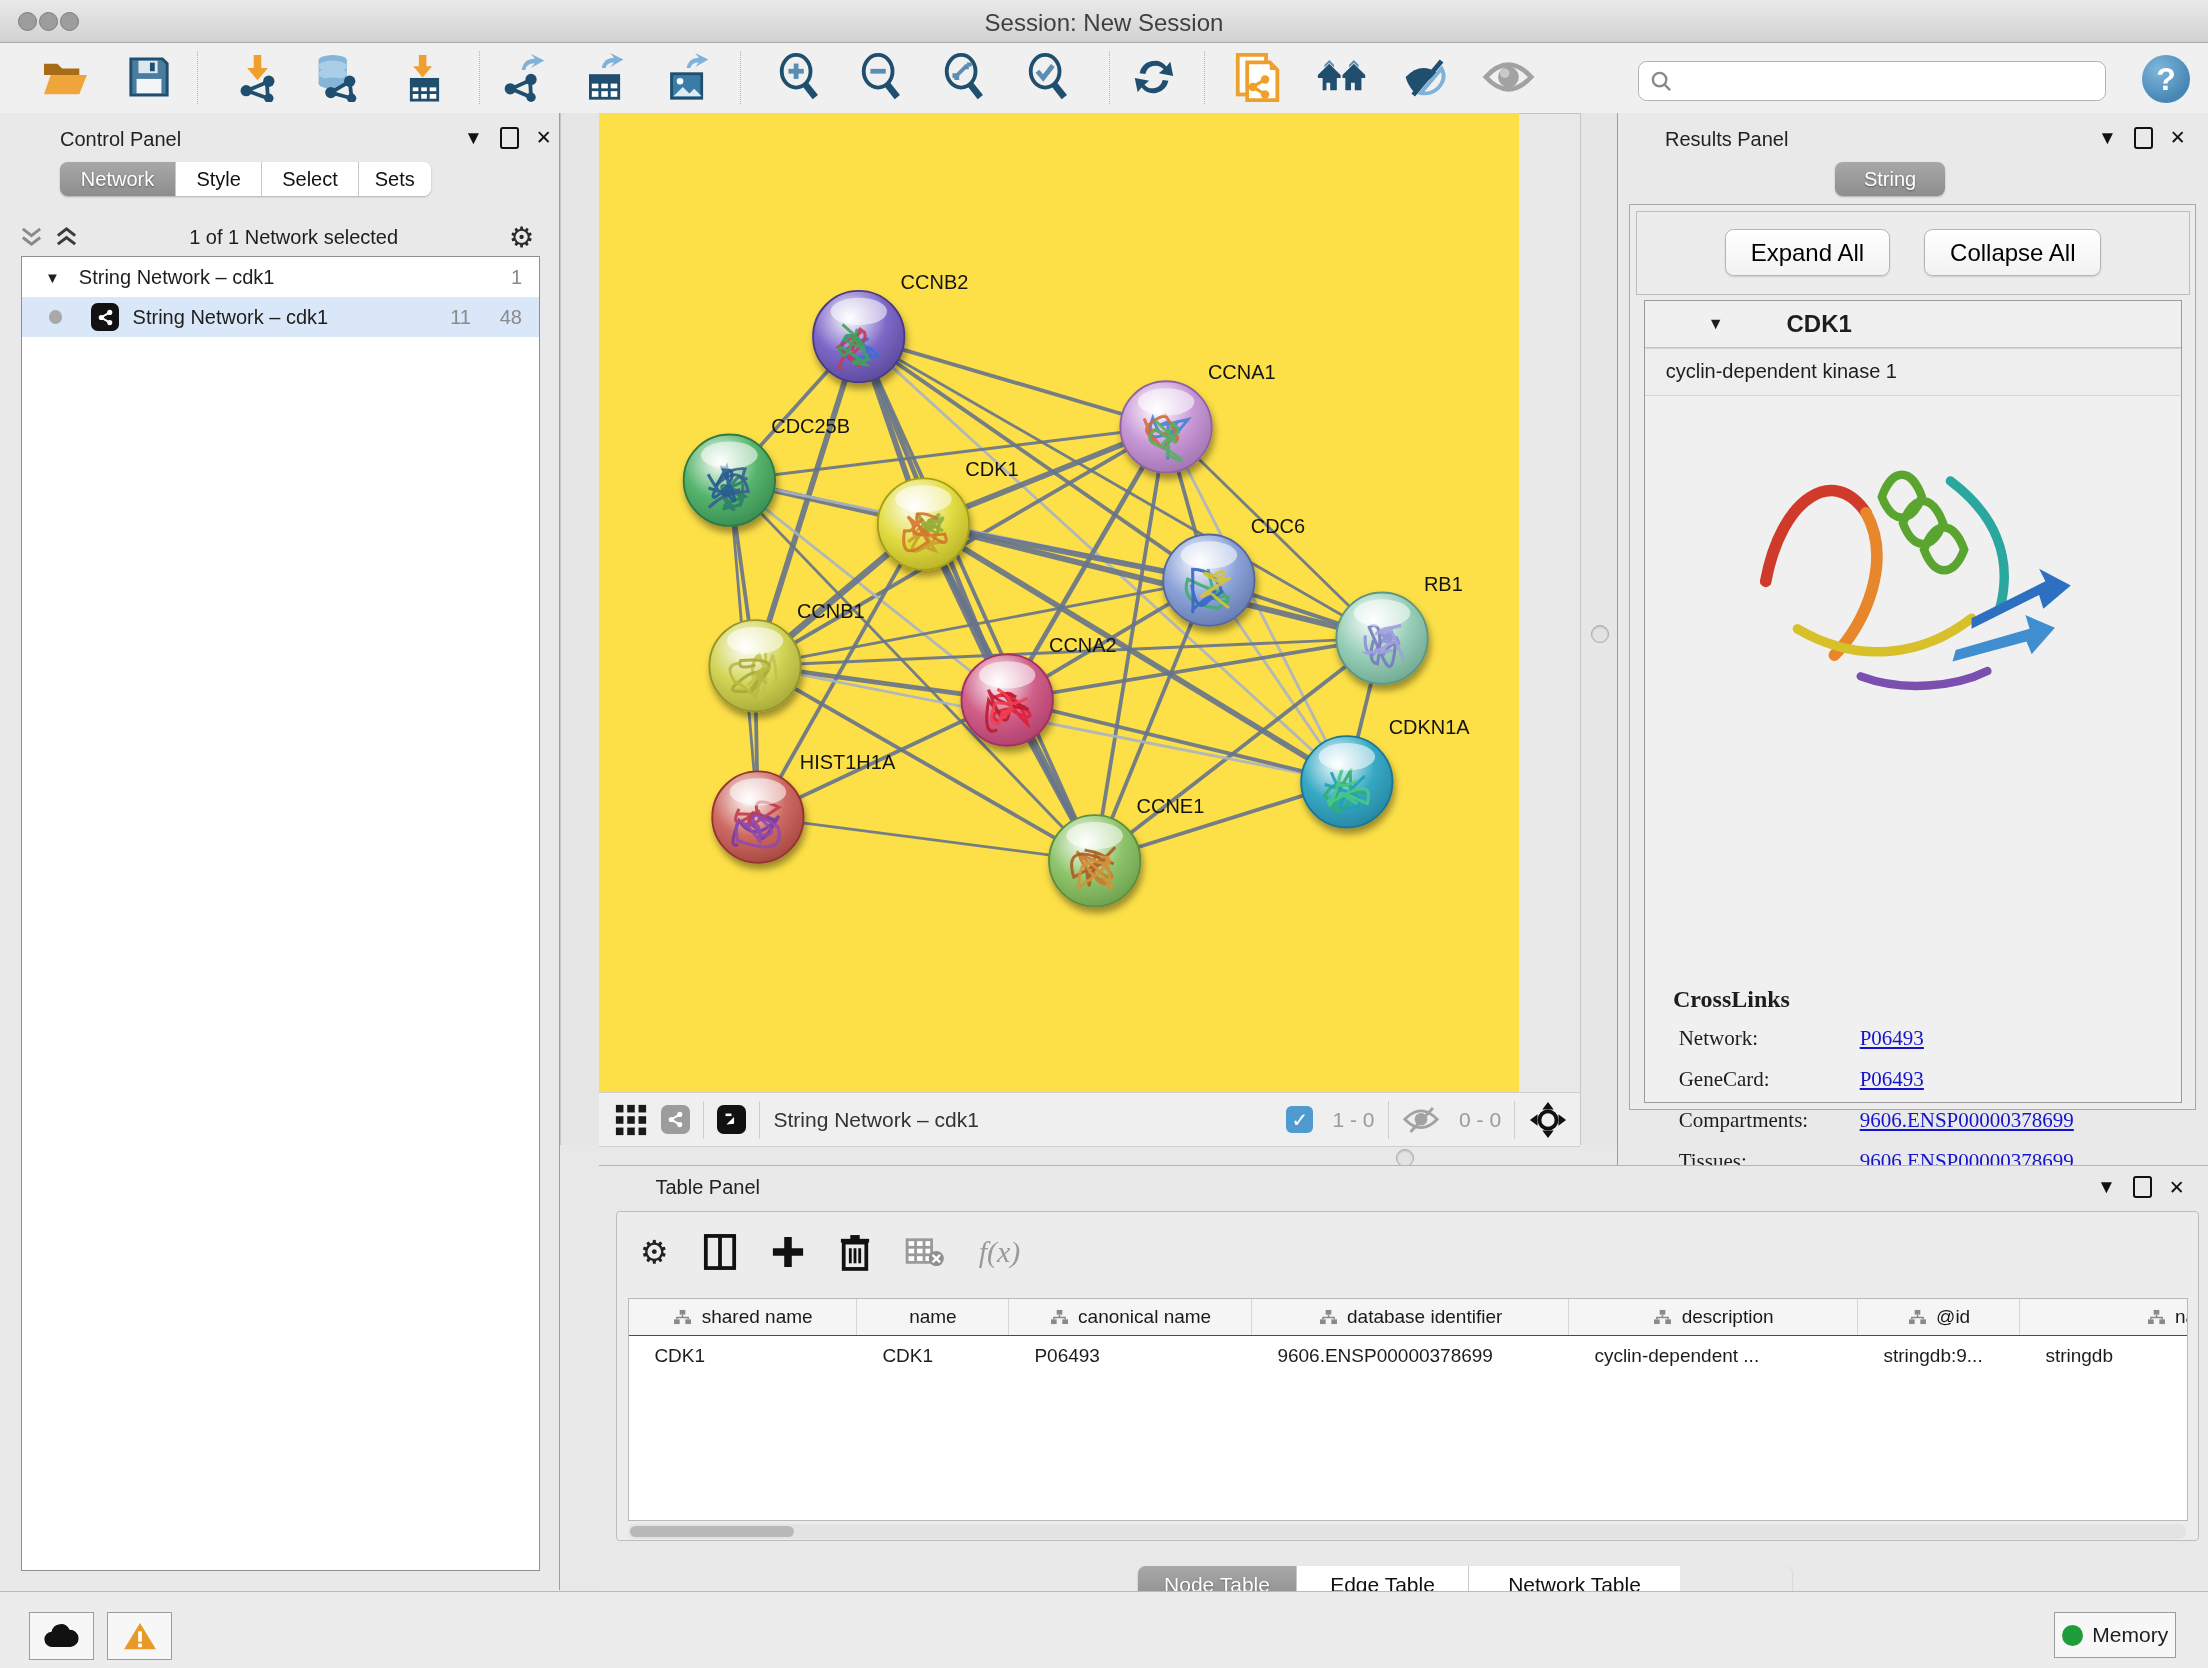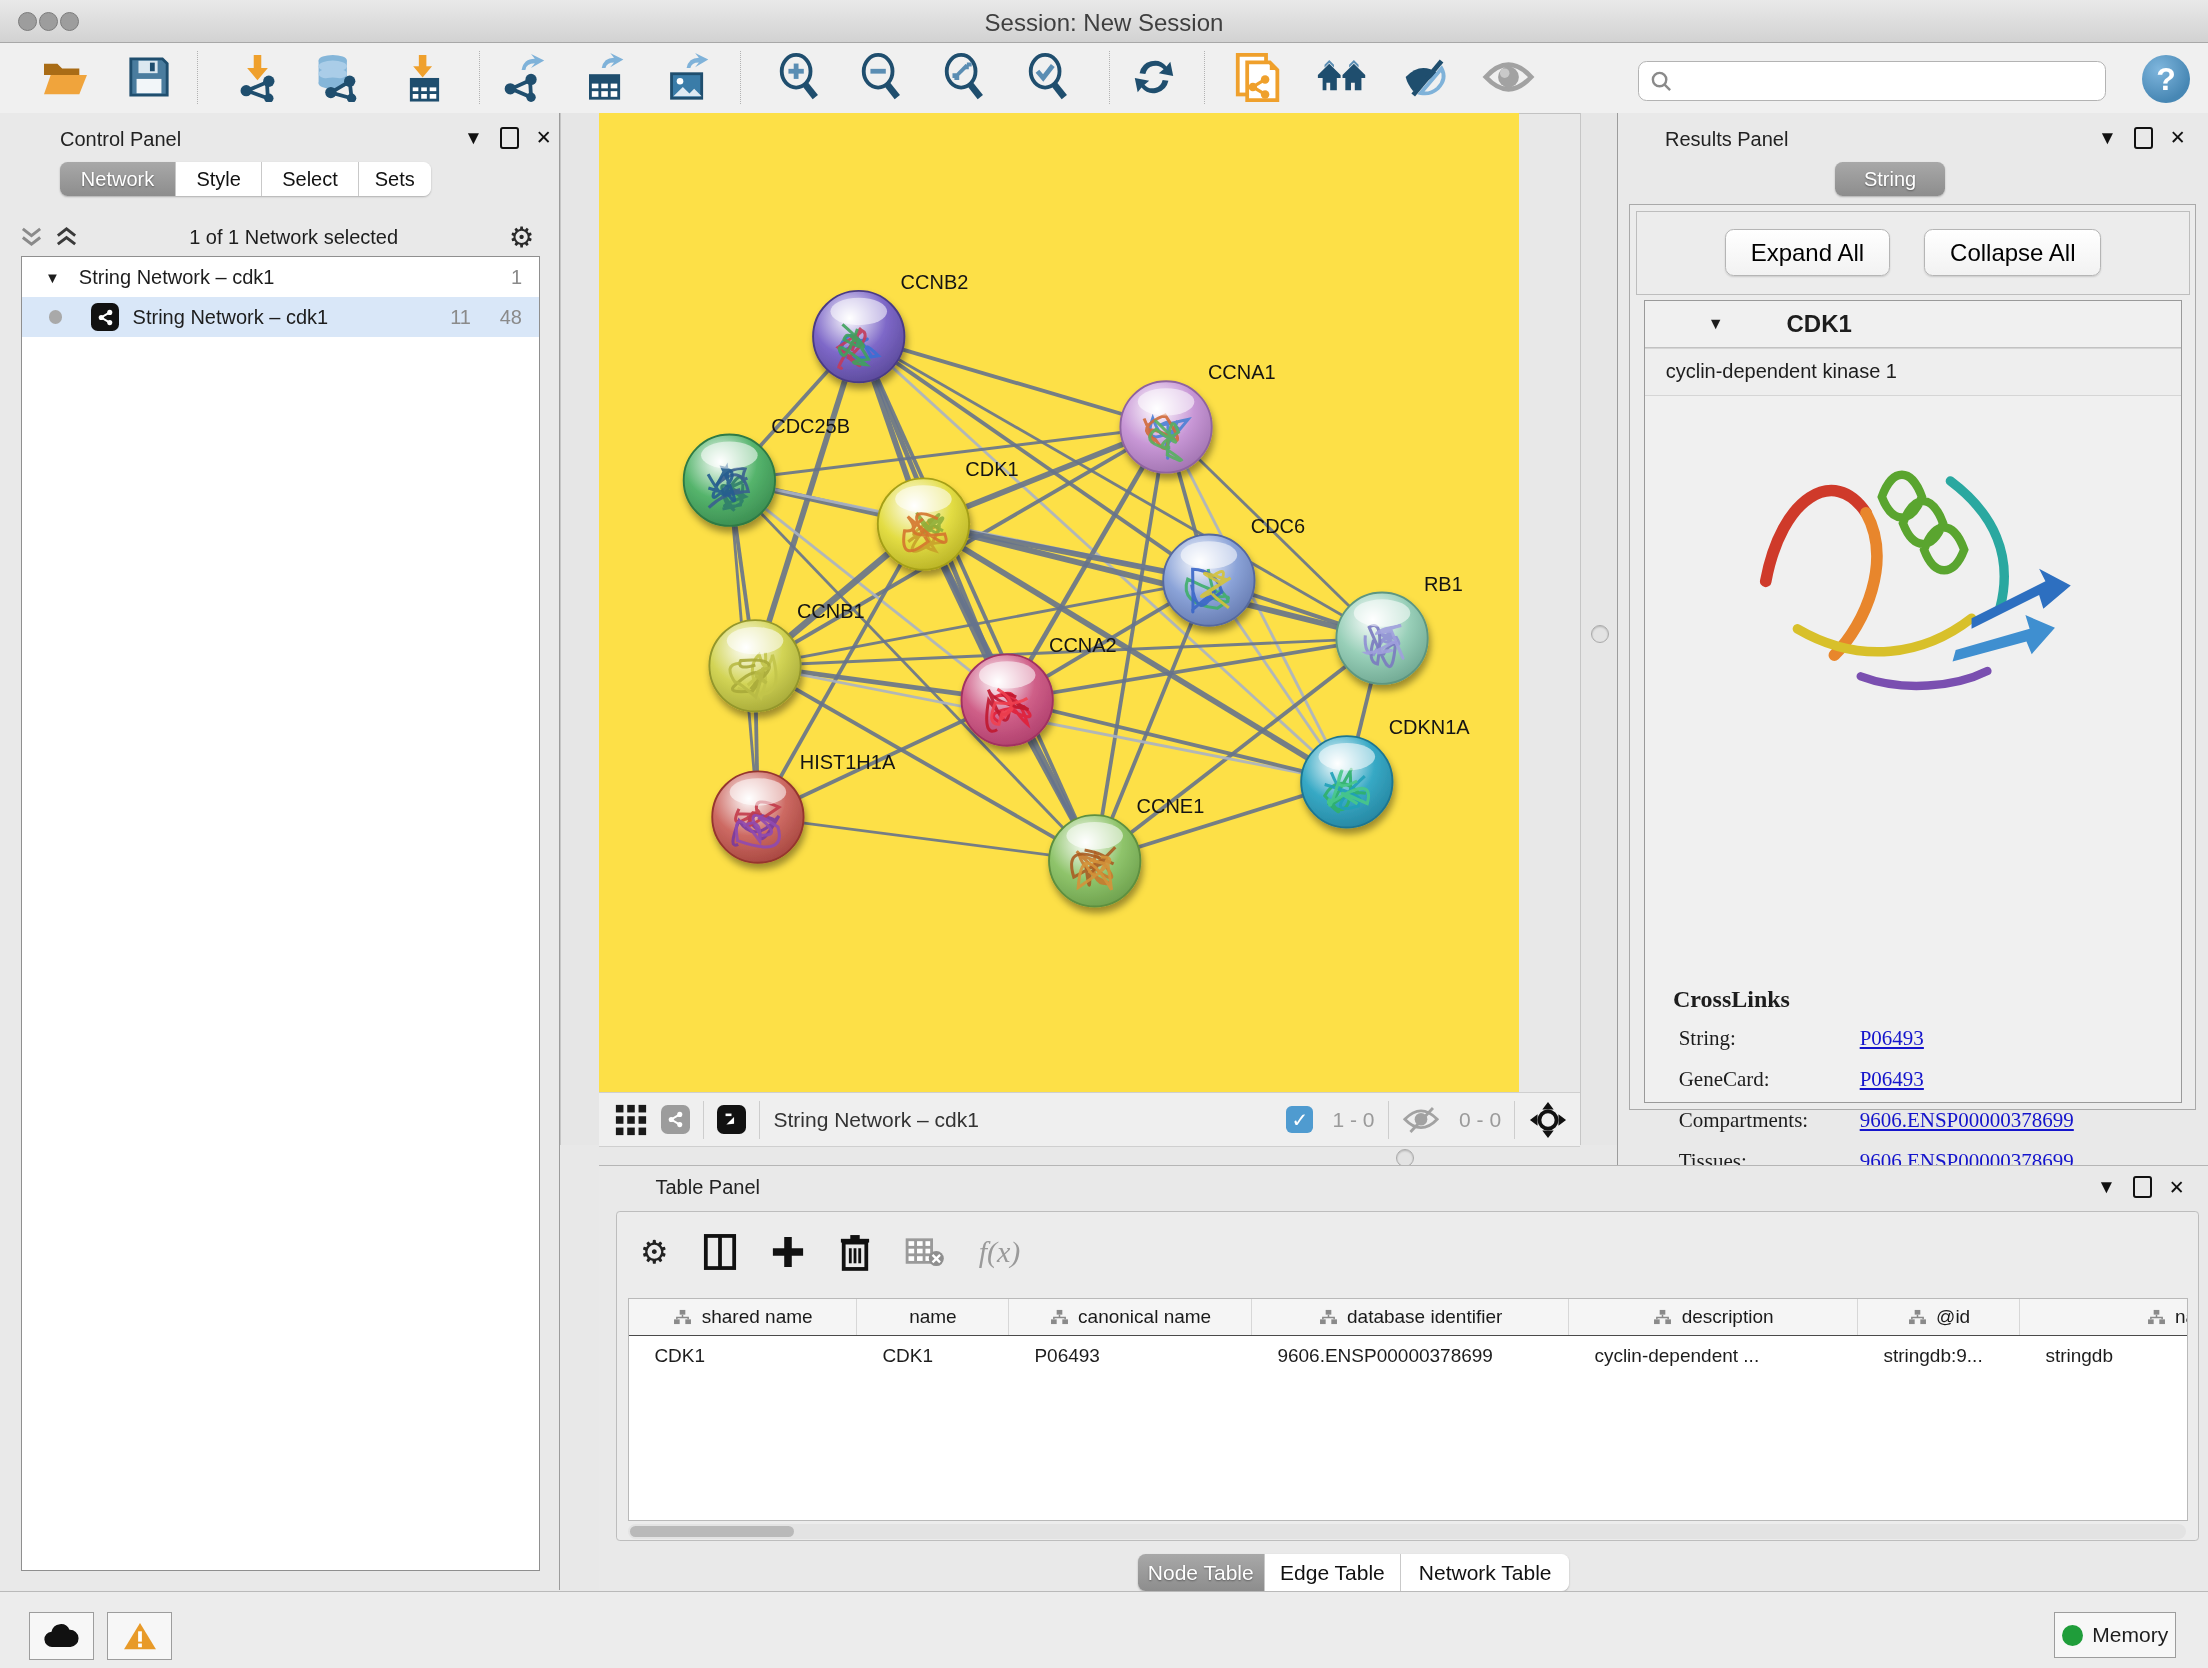--- a/index.html
+++ b/index.html
@@ -70,21 +70,21 @@
   #tp-card{left:17px;top:45px;width:1581px;height:328px;background:#ececec;border:1px solid #bdbdbd;border-radius:3.8px;}
   #tp-tools{left:23px;top:11.4px;height:57px;display:flex;align-items:center;gap:34px;}
   #tbl{left:11.4px;top:86px;width:1558px;height:221px;background:#fff;border:1px solid #b9b9b9;overflow:hidden;}
   #tbl-head{display:flex;background:#f5f5f5;border-bottom:1.9px solid #4a4a4a;height:36px;}
   .th{display:flex;align-items:center;justify-content:center;gap:9.5px;font-size:19px;color:#1a1a1a;
       border-right:1px solid #d7d7d7;box-sizing:border-box;flex:0 0 auto;overflow:hidden;white-space:nowrap;}
   #tbl-row{display:flex;height:40px;align-items:center;}
   .td{font-size:19px;padding-left:25px;box-sizing:border-box;flex:0 0 auto;overflow:hidden;white-space:nowrap;}
   #hscroll{left:11.4px;top:312px;width:1558px;height:15px;background:#e3e3e3;border-radius:7.6px;}
   #hthumb{left:1.9px;top:1.9px;width:164px;height:11.4px;background:#b9b9b9;border-radius:5.7px;}
-  #tp-tabs{left:539px;top:388px;width:431px;justify-content:space-between;}
+  #tp-tabs{left:539px;top:400px;width:654px;}
   #tp-tabs .tab{padding:6.7px 0;font-size:21px;}
   #tp-tabs .tab:nth-child(1){width:158px;}#tp-tabs .tab:nth-child(2){width:171px;}#tp-tabs .tab:nth-child(3){width:211px;}
   
   #statusbar{left:0;top:1591px;width:2208px;height:77px;background:#ececec;border-top:1px solid #b9b9b9;}
   .sq-btn{top:20px;width:63px;height:46px;background:#f7f7f7;border:1.9px solid #9d9d9d;display:flex;align-items:center;justify-content:center;}
   #memory-btn{left:2054px;top:20px;width:120px;height:44px;background:#f7f7f7;border:1.9px solid #9d9d9d;
     display:flex;align-items:center;justify-content:center;gap:9.5px;font-size:21px;}
   #memory-dot{width:21px;height:21px;border-radius:50%;background:#1f9d3a;}
   svg{display:block;}
 </style>
@@ -644,21 +644,21 @@
           <path d="M140 70 c 10 -28 28 -28 38 0 c -10 26 -28 26 -38 0 z M160 95 c 10 -28 28 -28 38 0 c -10 26 -28 26 -38 0 z M180 120 c 10 -28 28 -28 38 0 c -10 26 -28 26 -38 0 z" fill="none" stroke="#5aa52f" stroke-width="8"></path>
           <path d="M205 55 C 245 85 265 125 252 175" fill="none" stroke="#2aa8a0" stroke-width="9" stroke-linecap="round"></path>
           <path d="M225 185 L295 150 l-6 -12 30 16 -26 22 -4 -13 -64 32z" fill="#2d6fc0"></path>
           <path d="M210 215 L280 195 l-4 -13 28 12 -22 25 -5 -12 -70 19z" fill="#3f8fd0"></path>
           <path d="M120 240 C 160 255 210 250 240 235" fill="none" stroke="#7a4fb0" stroke-width="8" stroke-linecap="round"></path>
         </svg>
         <div id="crosslinks" class="abs">
           <h3>CrossLinks</h3>
           <div id="xl-rows">
               <div class="xrow">
-                <span class="xl">String:</span>
+                <span class="xl">Network:</span>
                 <a href="#">P06493</a>
               </div>
               <div class="xrow">
                 <span class="xl">GeneCard:</span>
                 <a href="#">P06493</a>
               </div>
               <div class="xrow">
                 <span class="xl">Compartments:</span>
                 <a href="#">9606.ENSP00000378699</a>
               </div>

